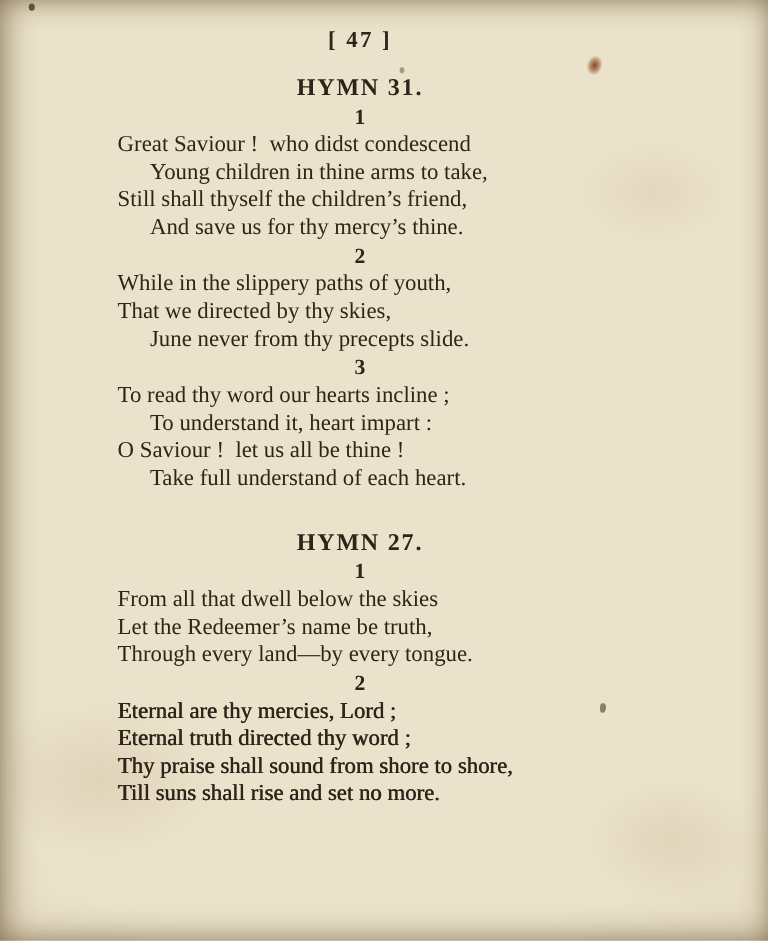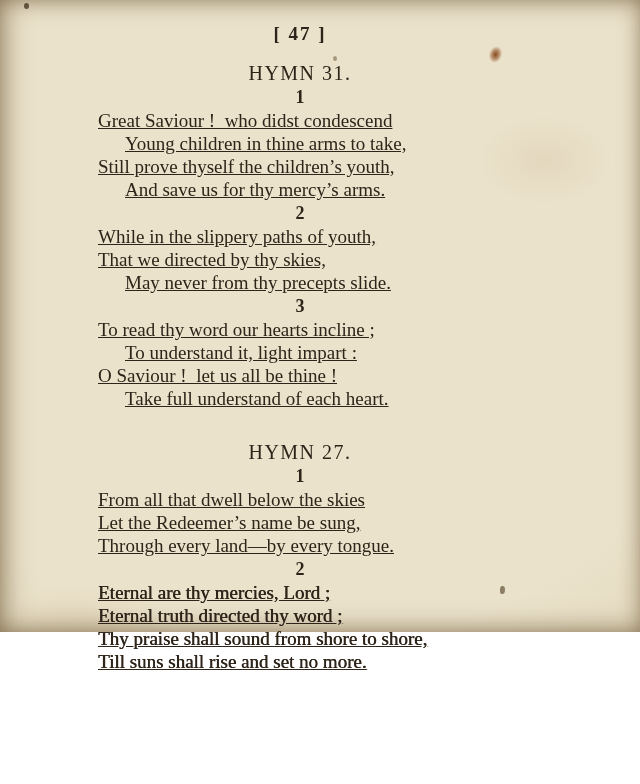--- a/index.html
+++ b/index.html
@@ -7,21 +7,21 @@
     padding: 0;
     width: 640px;
     height: 784px;
     overflow: hidden;
     font-family: "Liberation Serif", "DejaVu Serif", serif;
   }
 
   .paper {
     position: relative;
     width: 640px;
-    height: 632px;
+    height: 784px;
     color: var(--ink, #2e2419);
     background:
       radial-gradient(90px 60px at 545px 160px, rgba(160,125,75,.10), transparent 75%),
       radial-gradient(130px 90px at 85px 650px, rgba(150,115,65,.13), transparent 75%),
       radial-gradient(100px 70px at 560px 700px, rgba(150,115,65,.12), transparent 75%),
       radial-gradient(ellipse 135% 115% at 47% 42%, var(--paper, #ebe2cb) 52%, var(--paper-edge, #d3c7a7) 97%);
     box-shadow:
       inset 16px 0 28px -12px rgba(110, 88, 52, .55),
       inset -10px 0 24px -12px rgba(110, 88, 52, .45),
       inset 0 12px 24px -12px rgba(110, 88, 52, .50),
@@ -39,40 +39,39 @@
     text-align: center;
     font-weight: bold;
     font-size: 19px;
     line-height: 23px;
     letter-spacing: 2px;
     margin: 0 0 16px 0;
   }
 
   .hymn-title {
     text-align: center;
-    font-weight: normal;
+    font-weight: bold;
     font-size: 20px;
     line-height: 24px;
     letter-spacing: 1.5px;
     margin: 0 0 2px 0;
   }
 
   .verse-number {
     text-align: center;
     font-weight: bold;
     font-size: 18px;
     line-height: 20px;
     margin: 2px 0 2px 0;
   }
 
   .line {
     font-size: 19px;
     line-height: 23px;
     white-space: pre;
-    text-decoration: underline;
   }
 
   .line.indent { padding-left: 27px; }
 
   .hymn + .hymn { margin-top: 30px; }
 
   .verse.heavy .line {
     text-shadow: 0.45px 0 0 currentColor;
   }
 
@@ -119,43 +118,43 @@
 
   <div class="content">
     <div class="page-number">[ 47 ]</div>
     <div id="hymns">
         <section class="hymn">
           <h2 class="hymn-title">HYMN 31.</h2>
           <div class="verse-number">1</div>
           <div class="verse">
             <div class="line">Great Saviour !  who didst condescend</div>
             <div class="line indent">Young children in thine arms to take,</div>
-            <div class="line">Still prove thyself the children’s youth,</div>
-            <div class="line indent">And save us for thy mercy’s arms.</div>
+            <div class="line">Still shall thyself the children’s friend,</div>
+            <div class="line indent">And save us for thy mercy’s thine.</div>
           </div>
           <div class="verse-number">2</div>
           <div class="verse">
             <div class="line">While in the slippery paths of youth,</div>
             <div class="line">That we directed by thy skies,</div>
-            <div class="line indent">May never from thy precepts slide.</div>
+            <div class="line indent">June never from thy precepts slide.</div>
           </div>
           <div class="verse-number">3</div>
           <div class="verse">
             <div class="line">To read thy word our hearts incline ;</div>
-            <div class="line indent">To understand it, light impart :</div>
+            <div class="line indent">To understand it, heart impart :</div>
             <div class="line">O Saviour !  let us all be thine !</div>
             <div class="line indent">Take full understand of each heart.</div>
           </div>
         </section>
         <section class="hymn">
           <h2 class="hymn-title">HYMN 27.</h2>
           <div class="verse-number">1</div>
           <div class="verse">
             <div class="line">From all that dwell below the skies</div>
-            <div class="line">Let the Redeemer’s name be sung,</div>
+            <div class="line">Let the Redeemer’s name be truth,</div>
             <div class="line">Through every land—by every tongue.</div>
           </div>
           <div class="verse-number">2</div>
           <div class="verse heavy">
             <div class="line">Eternal are thy mercies, Lord ;</div>
             <div class="line">Eternal truth directed thy word ;</div>
             <div class="line">Thy praise shall sound from shore to shore,</div>
             <div class="line">Till suns shall rise and set no more.</div>
           </div>
         </section>

